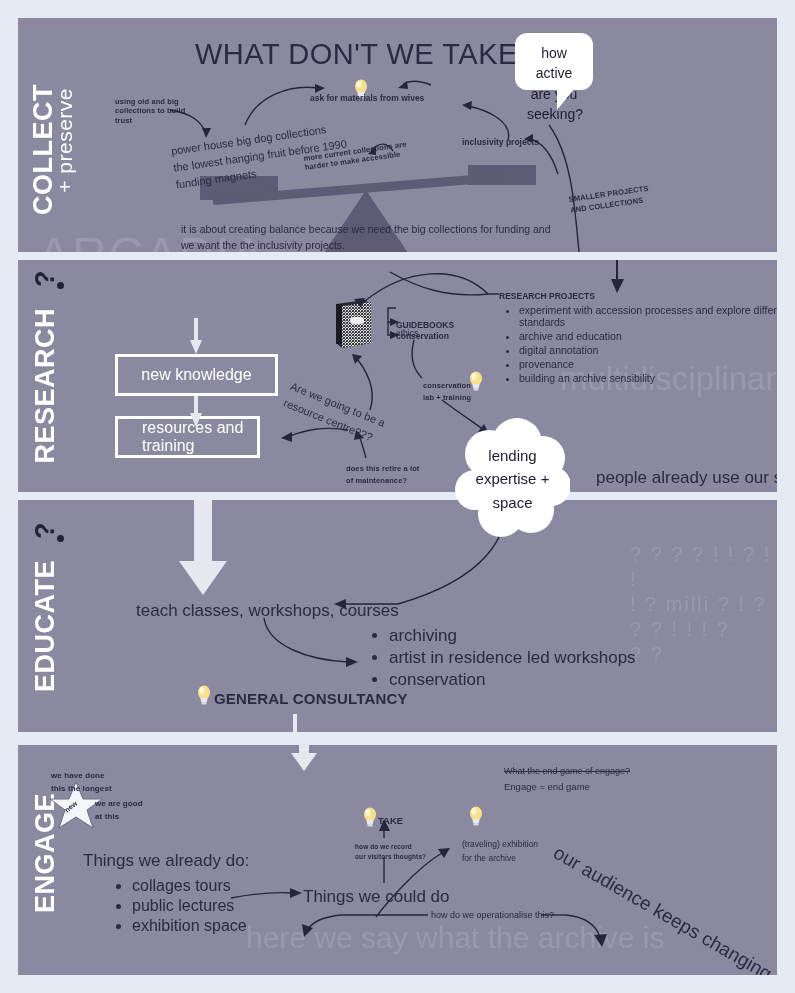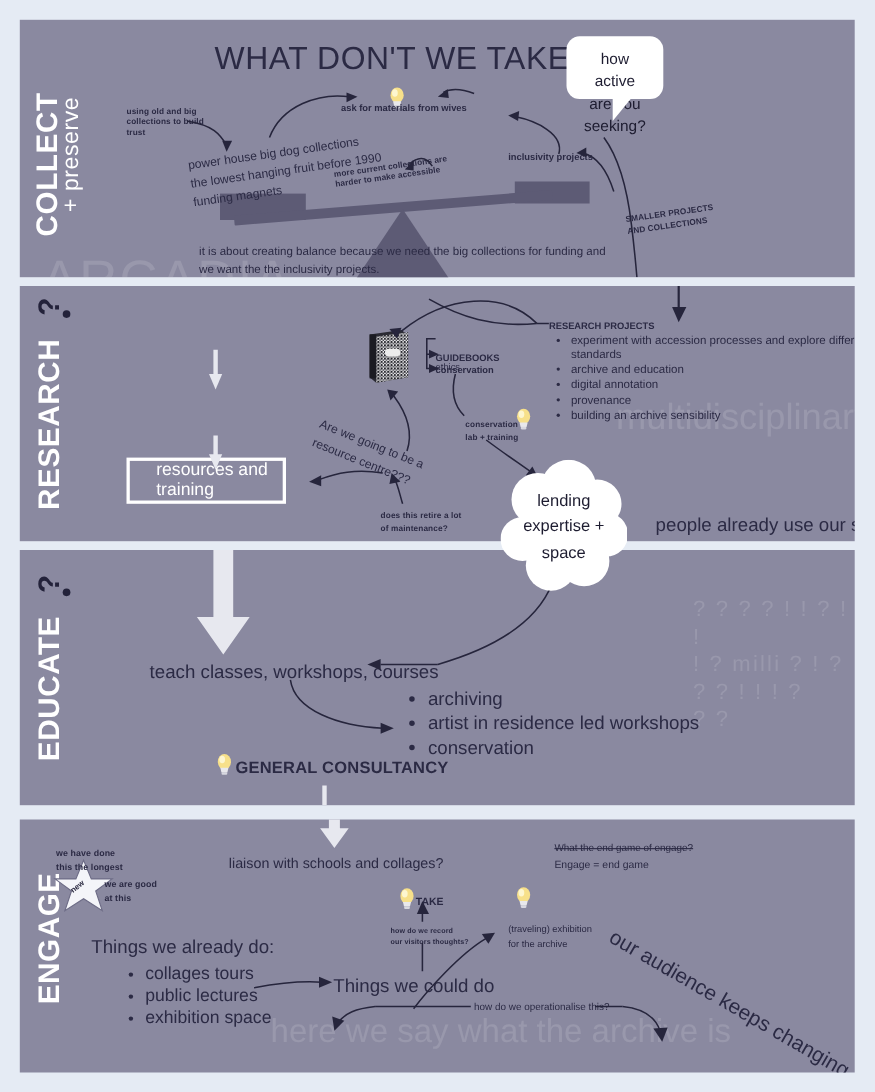--- a/index.html
+++ b/index.html
@@ -183,40 +183,41 @@
       <polygon class="head" points="380,70 389,63 390,71"></polygon>
       <path d="M353,132 C362,124 369,124 375,133"></path>
       <polygon class="head" points="350,136 358,128 358,137"></polygon>
       <path d="M490,122 C495,104 470,92 450,88"></path>
       <polygon class="head" points="444,87 454,83 453,92"></polygon>
       <path d="M512,121 C524,124 533,134 540,156"></path>
       <polygon class="head" points="506,121 515,116 515,125"></polygon>
       <path d="M531,107 C545,126 552,152 556,186 C559,210 560,222 561,234"></path>
     </svg>
 
-    <div class="bubble" style="left:497px;top:15px;width:88px;height:57px;">
+    <div class="bubble" style="left:497px;top:15px;width:78px;height:57px;">
       <span style="white-space:pre-line;">how active
 are you
 seeking?</span>
       <span class="tail"></span>
     </div>
   </div>
 
   <div class="panel" id="panel-research">
 
     <div class="watermark" style="left:542px;top:100px;font-size:33px;">multidisciplinary</div>
 
     <div class="side-label" style="left:14px;top:48px;">
       <span class="main">RESEARCH</span>
     </div>
     <div class="side-label" style="left:14px;top:10px;">
       <span class="qm">?</span>
     </div>
     <div style="position:absolute;left:39px;top:22px;width:7px;height:7px;border-radius:50%;background:#23223a;"></div>
 
+    <div class="rbox" style="left:97px;top:94px;width:163px;height:42px;">new knowledge</div>
     <div class="rbox" style="left:97px;top:156px;width:145px;height:42px;padding-left:24px;">resources and training</div>
 
     <svg class="ink" width="759" height="232">
       <line x1="178" y1="58" x2="178" y2="84" style="stroke:#e7e8ef;stroke-width:4"></line>
       <polygon points="178,94 172,80 184,80" style="fill:#e7e8ef;stroke:none"></polygon>
       <line x1="178" y1="136" x2="178" y2="157" style="stroke:#e7e8ef;stroke-width:4"></line>
       <polygon points="178,167 172,153 184,153" style="fill:#e7e8ef;stroke:none"></polygon>
     </svg>
 
     <div style="position:absolute;left:313px;top:38px;width:44px;height:52px;">
@@ -371,21 +372,20 @@
         <polygon points="28,1 35,18 54,18 39,29 45,47 28,36 11,47 17,29 2,18 21,18" fill="#f4f5f9" stroke="#6d6c86" stroke-width="1"></polygon>
       </svg>
       <span class="star-label">new</span>
     </div>
 
     <div class="txt tiny" style="left:33px;top:25px;line-height:1.6;font-size:8px;">we have done
 this the longest</div>
     <div class="txt tiny" style="left:77px;top:53px;line-height:1.6;font-size:8px;">we are good
 at this</div>
 
-    <div class="txt" style="left:190px;top:32px;font-size:13px;">liaison with schools and collages?</div>
 
     <div class="txt strike" style="left:486px;top:21px;font-size:9px;">What the end game of engage?</div>
     <div class="txt" style="left:486px;top:36px;font-size:9.5px;">Engage = end game</div>
 
     <div class="bulb" style="left:344px;top:61px;">
       <svg viewBox="0 0 16 22" width="16" height="22">
         <ellipse cx="8" cy="8.5" rx="6" ry="7" fill="#f7e08a"></ellipse>
         <ellipse cx="6" cy="6.5" rx="2.6" ry="3.4" fill="#fdf6d0"></ellipse>
         <path d="M4.3 14 h7.4 l-1 4.2 h-5.4 z" fill="#e8e8ec"></path>
         <rect x="5.4" y="18" width="5.2" height="2.4" rx="1" fill="#d8d8e0"></rect>

